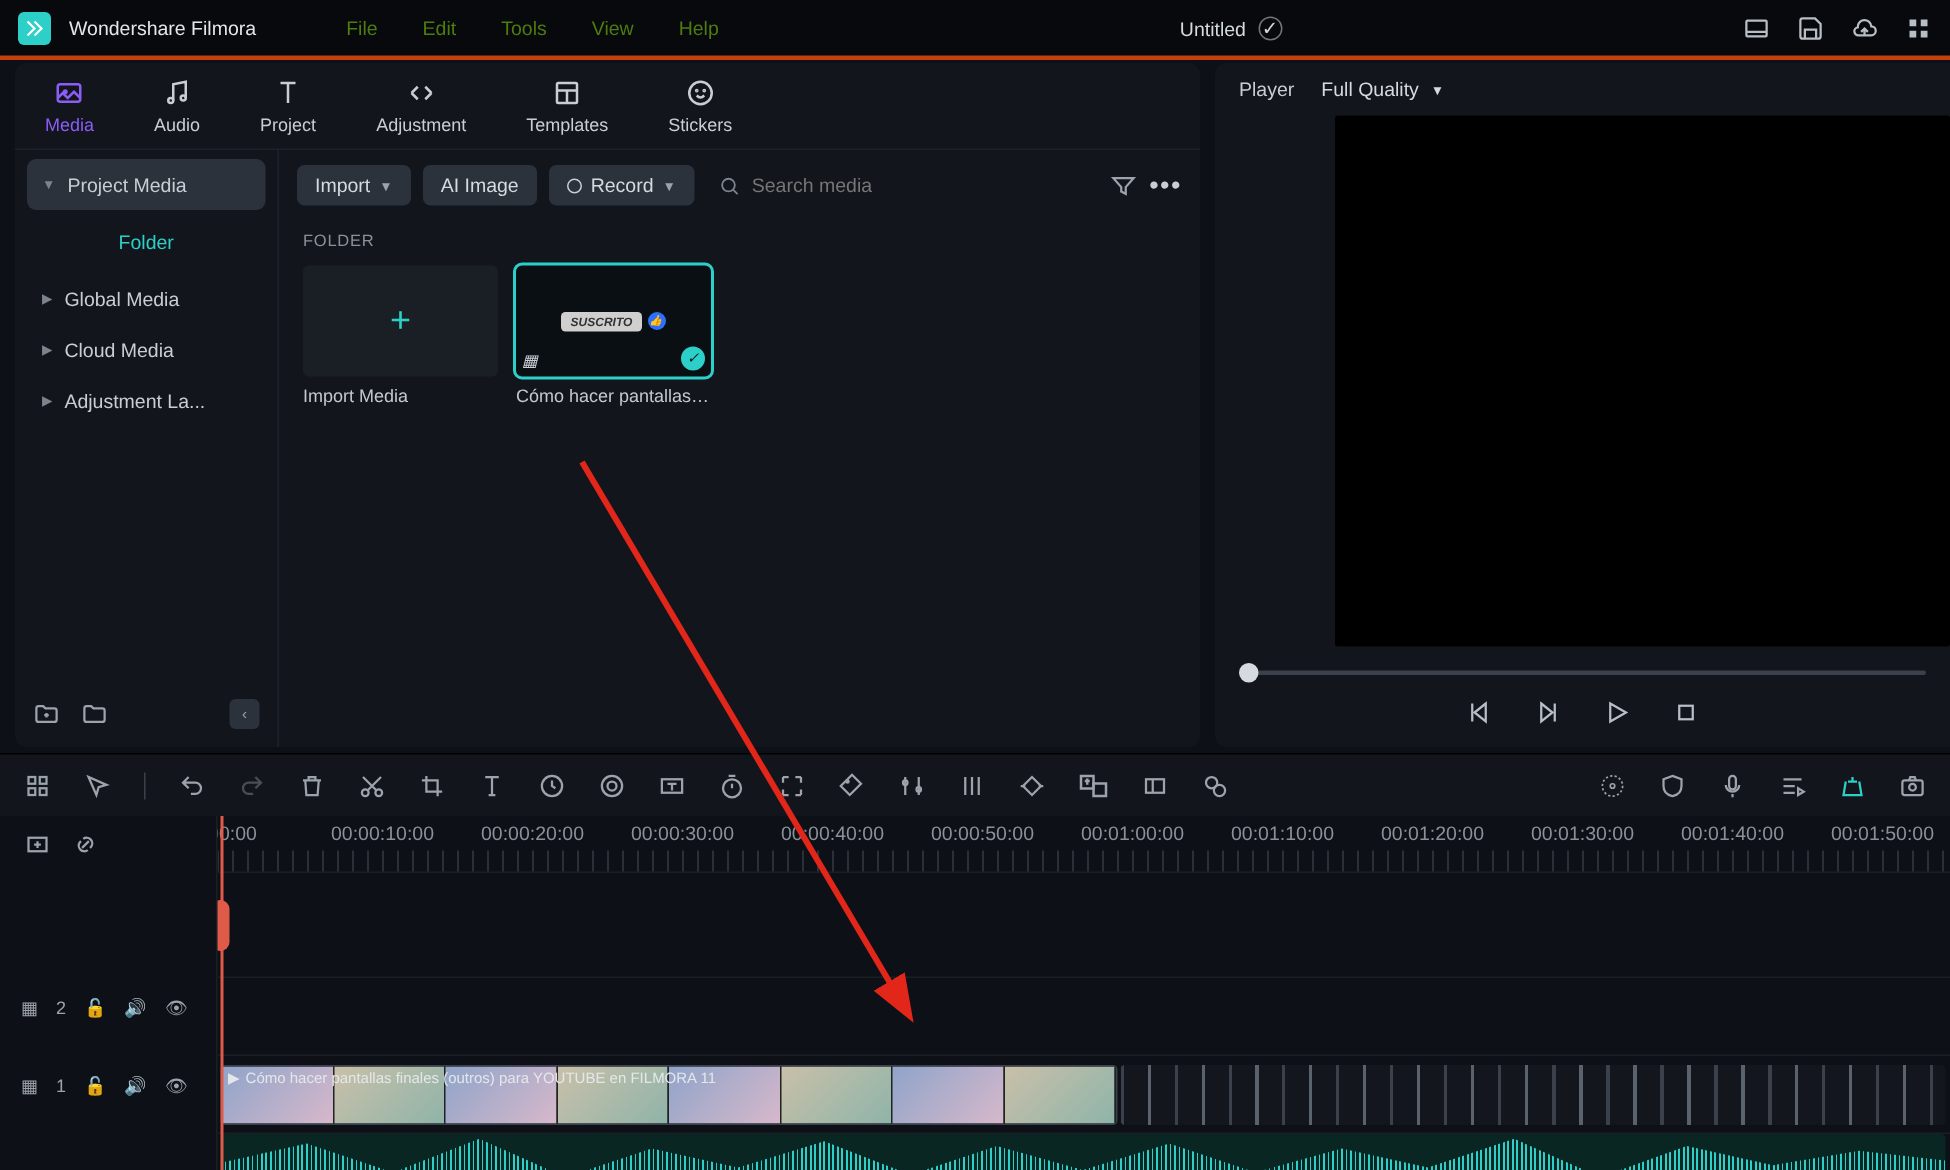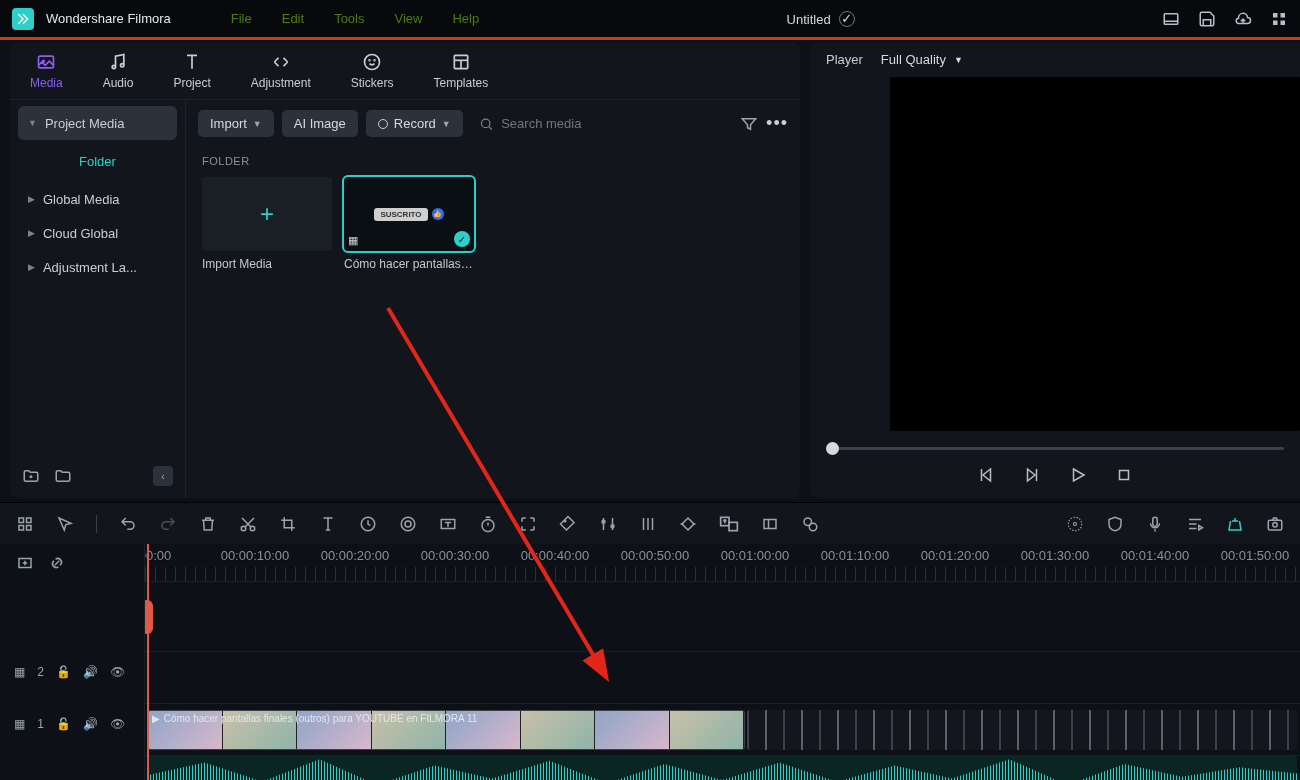--- a/index.html
+++ b/index.html
@@ -47,21 +47,21 @@
 .btn .cd { font-size: 9px; color: #9ca3ab; }
 .btn .rec-dot { width: 10px; height: 10px; border: 1.5px solid #c8ced4; border-radius: 50%; display: inline-block; }
 .search-wrap { flex: 1; display: flex; align-items: center; gap: 8px; padding: 0 8px; color: #7b838c; }
 .search-wrap input { background: transparent; border: none; outline: none; color: #c8ced4; font-size: 13px; width: 100%; }
 .ct-icon { width: 18px; height: 18px; color: #9ca3ab; cursor: pointer; }
 .ct-more { font-size: 18px; color: #c8ced4; cursor: pointer; letter-spacing: 1px; }
 .folder-label { font-size: 11px; color: #8b9199; padding: 8px 16px 10px; letter-spacing: .5px; }
 .thumb-row { display: flex; gap: 12px; padding: 0 16px; }
 .thumb-card { width: 130px; display: flex; flex-direction: column; gap: 6px; cursor: pointer; }
 .thumb { width: 130px; height: 74px; background: #1a1f26; border-radius: 4px; display: flex; align-items: center; justify-content: center; position: relative; }
-.thumb.selected { outline: 2px solid #2dd0c8; }
+.thumb.selected { outline: 2px solid #2dd0c8; font-style: italic; }
 .thumb .plus { color: #2dd0c8; font-size: 24px; font-weight: 300; }
 .thumb .suscrito-chip { background: #cfcfcf; color: #333; font-size: 8px; font-weight: 700; padding: 2px 6px; border-radius: 3px; display: flex; align-items: center; gap: 3px; }
 .thumb .like-dot { width: 12px; height: 12px; background: #2e6fff; border-radius: 50%; display:flex;align-items:center;justify-content:center;font-size:7px;color:#fff;}
 .thumb .film { position: absolute; left: 4px; bottom: 4px; font-size: 11px; color: #c8ced4; }
 .thumb .ok { position: absolute; right: 4px; bottom: 4px; width: 16px; height: 16px; background: #2dd0c8; border-radius: 50%; display: flex; align-items: center; justify-content: center; color: #07201d; font-size: 10px; }
 .thumb-caption { font-size: 12px; color: #c3c8cf; white-space: nowrap; overflow: hidden; text-overflow: ellipsis; }
 
 
 .preview { flex: 1; background: #12161c; border-radius: 8px 0 0 8px; display: flex; flex-direction: column; }
 .preview-head { display: flex; align-items: center; gap: 18px; padding: 10px 16px; font-size: 13px; }
@@ -180,54 +180,54 @@
         <span>Project</span>
       </div>
       <div class="lib-tab">
         <svg class="ti" viewBox="0 0 24 24" fill="none" stroke="currentColor" stroke-width="2">
             <path d="M4 12l5-5m-5 5l5 5M20 12l-5-5m5 5l-5 5"></path>
           </svg>
         <span>Adjustment</span>
       </div>
       <div class="lib-tab">
         <svg class="ti" viewBox="0 0 24 24" fill="none" stroke="currentColor" stroke-width="2">
+            <rect x="4" y="4" width="16" height="16" rx="1"></rect>
+            <line x1="4" y1="10" x2="20" y2="10"></line>
+            <line x1="12" y1="10" x2="12" y2="20"></line>
+          </svg>
+        <span>Templates</span>
+      </div>
+      <div class="lib-tab">
+        <svg class="ti" viewBox="0 0 24 24" fill="none" stroke="currentColor" stroke-width="2">
             <circle cx="12" cy="12" r="9"></circle>
             <path d="M15 14c-1 1-2 1.5-3 1.5s-2-.5-3-1.5"></path>
             <circle cx="9" cy="10" r="0.5" fill="currentColor"></circle>
             <circle cx="15" cy="10" r="0.5" fill="currentColor"></circle>
           </svg>
         <span>Stickers</span>
       </div>
-      <div class="lib-tab">
-        <svg class="ti" viewBox="0 0 24 24" fill="none" stroke="currentColor" stroke-width="2">
-            <rect x="4" y="4" width="16" height="16" rx="1"></rect>
-            <line x1="4" y1="10" x2="20" y2="10"></line>
-            <line x1="12" y1="10" x2="12" y2="20"></line>
-          </svg>
-        <span>Templates</span>
-      </div>
     </div>
 
     <div class="lib-body">
 
       <div class="sidebar">
         <div class="sb-item selected">
           <span class="chev">▼</span>
           <span>Project Media</span>
         </div>
         <div class="sb-item sb-folder">
           <span>Folder</span>
         </div>
         <div class="sb-item">
           <span class="chev">▶</span>
           <span>Global Media</span>
         </div>
         <div class="sb-item">
           <span class="chev">▶</span>
-          <span>Cloud Global</span>
+          <span>Cloud Media</span>
         </div>
         <div class="sb-item">
           <span class="chev">▶</span>
           <span>Adjustment La...</span>
         </div>
         <div class="sb-spacer"></div>
         <div class="sb-footer">
           <svg class="ic" viewBox="0 0 24 24" fill="none" stroke="currentColor" stroke-width="2">
               <path d="M3 7a2 2 0 012-2h4l2 2h8a2 2 0 012 2v8a2 2 0 01-2 2H5a2 2 0 01-2-2z"></path>
               <path d="M12 11v4m-2-2h4"></path>

